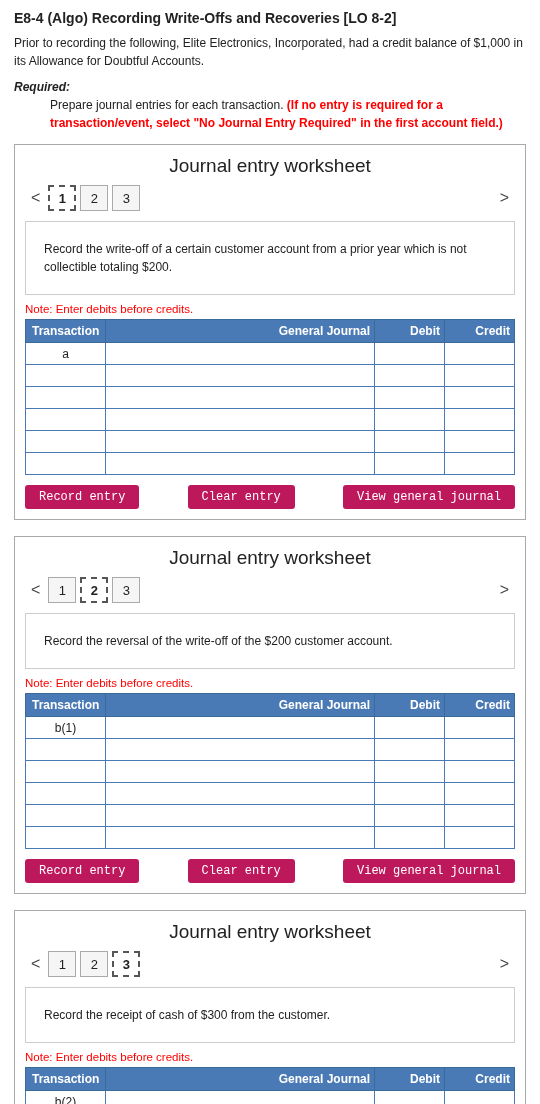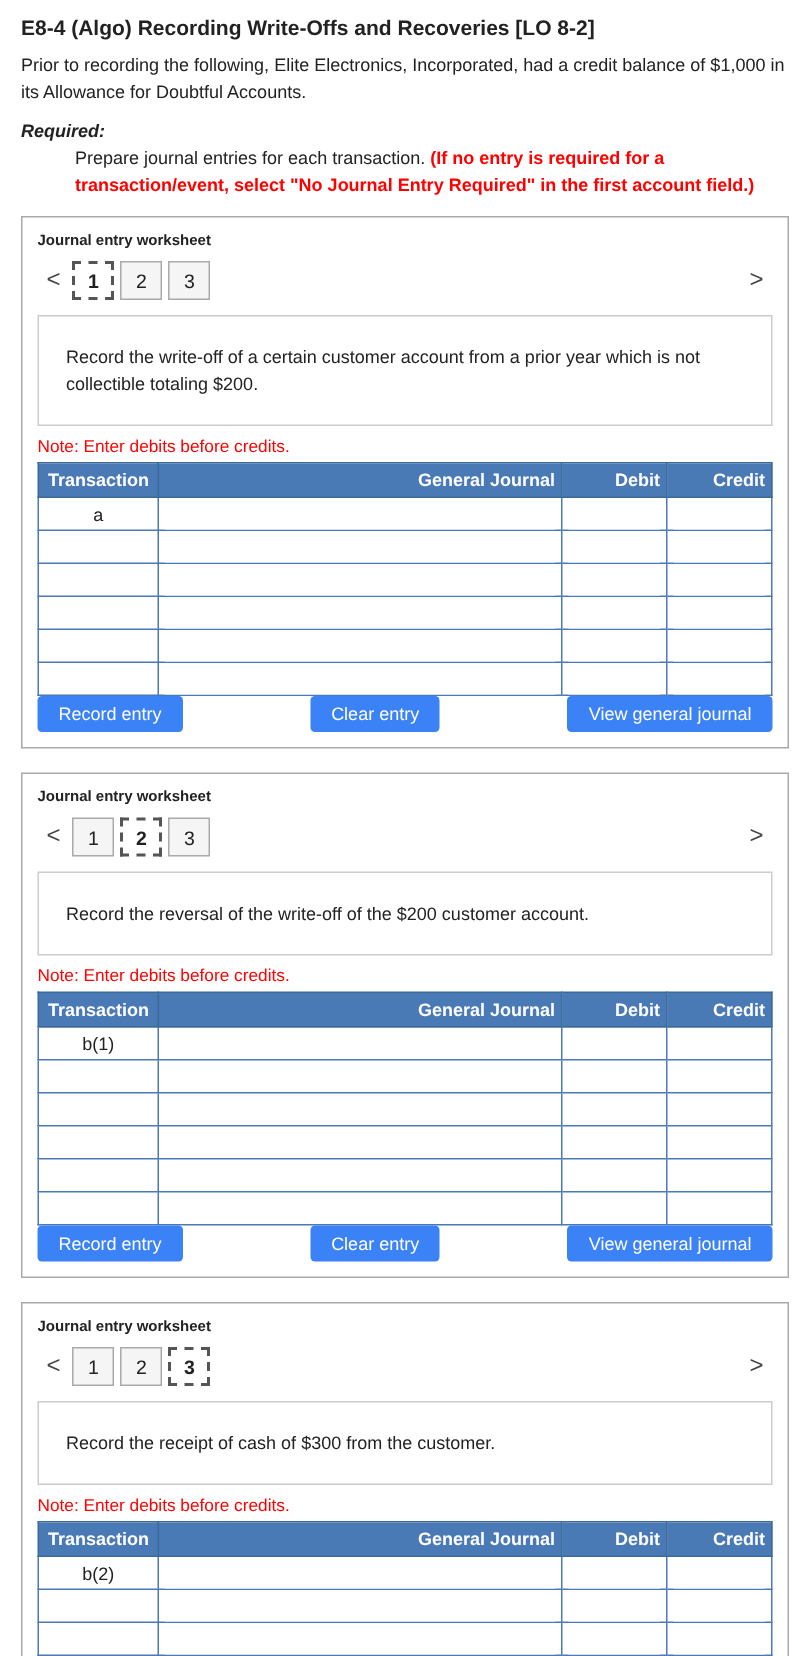--- a/index.html
+++ b/index.html
@@ -38,23 +38,24 @@
       font-weight: bold;
       color: red;
     }
     .worksheet-block {
       border: 1px solid #aaa;
       margin-bottom: 16px;
       padding: 10px 10px 10px 10px;
       background: #fff;
     }
     .worksheet-title {
-      font-size: 10px;
-      font-weight: bold;
+      font-size: 19px;
+      font-weight: normal;
       margin-bottom: 8px;
+      text-align: center;
     }
     .tab-nav {
       display: flex;
       align-items: center;
       margin-bottom: 10px;
       gap: 0;
     }
     .nav-arrow {
       font-size: 16px;
       cursor: pointer;
@@ -89,20 +90,21 @@
       min-height: 52px;
     }
     .note-text {
       color: red;
       font-size: 11.5px;
       margin-bottom: 4px;
     }
     table.journal-table {
       width: 100%;
       border-collapse: collapse;
+      margin-bottom: 10px;
       padding-left: 31px;
     }
     table.journal-table th {
       background: #4a7ab5;
       color: #fff;
       text-align: right;
       font-size: 12px;
       padding: 4px 4px;
       border: 1px solid #3a6a9a;
     }
@@ -130,23 +132,24 @@
       gap: 10px;
     }
     .btn {
       padding: 5px 14px;
       font-size: 12px;
       cursor: pointer;
       border: 1px solid #888;
       border-radius: 3px;
     }
     .btn-blue {
-      background: #3b82f6;
+      background: #be185d;
       color: #fff;
       border: none;
+      font-family: Liberation Mono, monospace;
     }
   </style>
 </head>
 <body>
 
 <div class="page-title">E8-4 (Algo) Recording Write-Offs and Recoveries [LO 8-2]</div>
 
 <div class="intro-text">Prior to recording the following, Elite Electronics, Incorporated, had a credit balance of $1,000 in its Allowance for Doubtful Accounts.</div>
 
 <div class="required-label">Required:</div>

